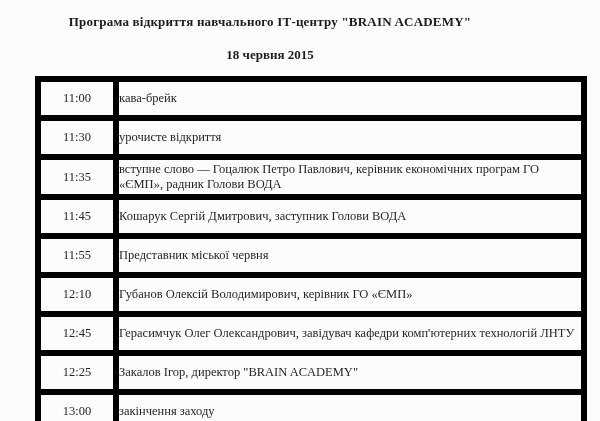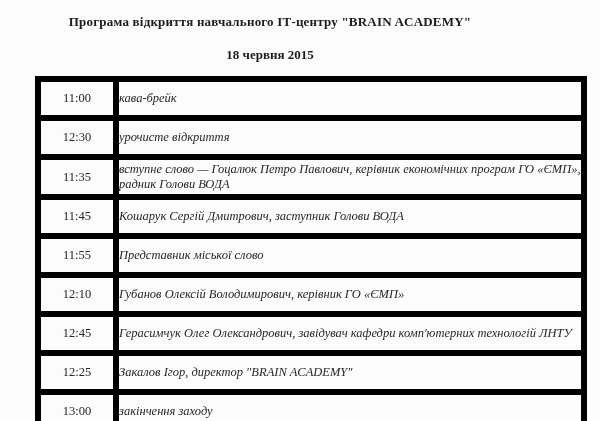--- a/index.html
+++ b/index.html
@@ -48,53 +48,52 @@
     vertical-align: middle;
   }
   td.time {
     width: 70px;
     height: 31px;
     text-align: center;
   }
   td.desc {
     padding: 2px 0;
     line-height: 15px;
-    font-style: italic;
   }
 </style>
 </head>
 <body>
 
 <div class="page">
   <div class="header">
     <div class="title">Програма відкриття навчального ІТ-центру "BRAIN ACADEMY"</div>
     <div class="date">18 червня 2015</div>
   </div>
 
   <table class="schedule">
     <tbody>
         <tr>
           <td class="time">11:00</td>
           <td class="desc">кава-брейк</td>
         </tr>
         <tr>
-          <td class="time">12:30</td>
+          <td class="time">11:30</td>
           <td class="desc">урочисте відкриття</td>
         </tr>
         <tr>
           <td class="time">11:35</td>
           <td class="desc">вступне слово — Гоцалюк Петро Павлович, керівник економічних програм ГО «ЄМП», радник Голови ВОДА</td>
         </tr>
         <tr>
           <td class="time">11:45</td>
           <td class="desc">Кошарук Сергій Дмитрович, заступник Голови ВОДА</td>
         </tr>
         <tr>
           <td class="time">11:55</td>
-          <td class="desc">Представник міської слово</td>
+          <td class="desc">Представник міської червня</td>
         </tr>
         <tr>
           <td class="time">12:10</td>
           <td class="desc">Губанов Олексій Володимирович, керівник ГО «ЄМП»</td>
         </tr>
         <tr>
           <td class="time">12:45</td>
           <td class="desc">Герасимчук Олег Олександрович, завідувач кафедри комп'ютерних технологій ЛНТУ</td>
         </tr>
         <tr>

